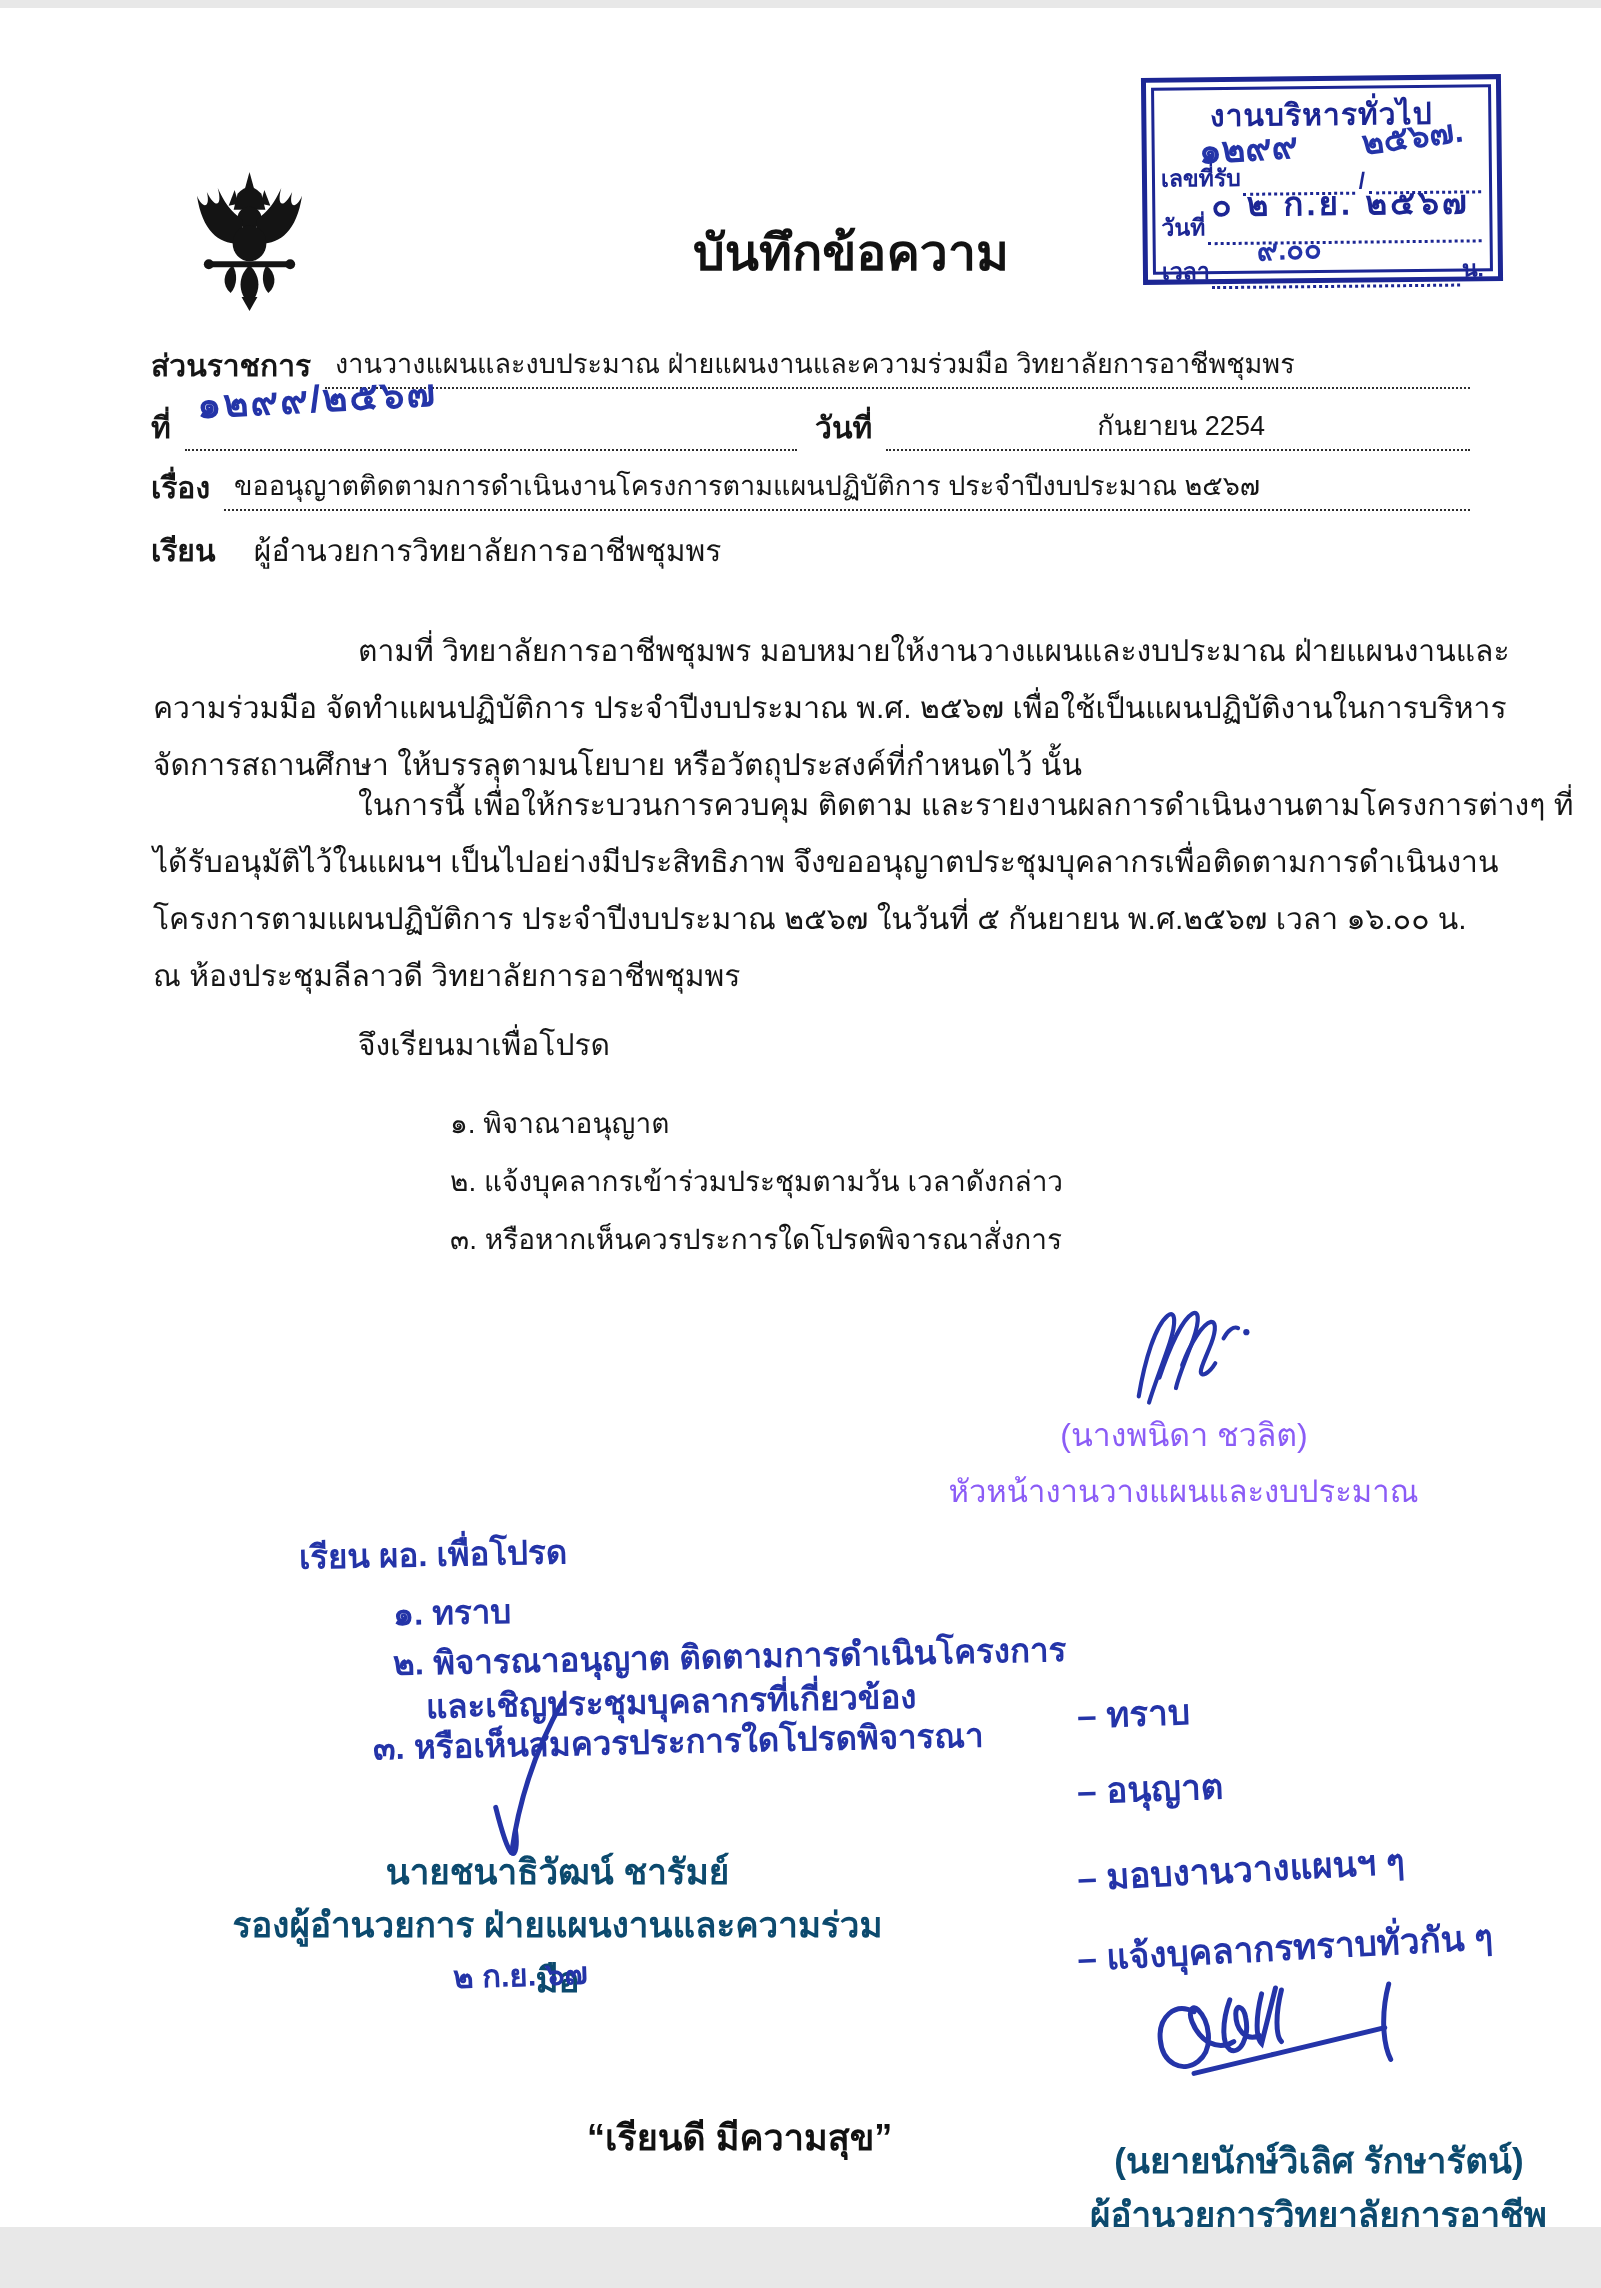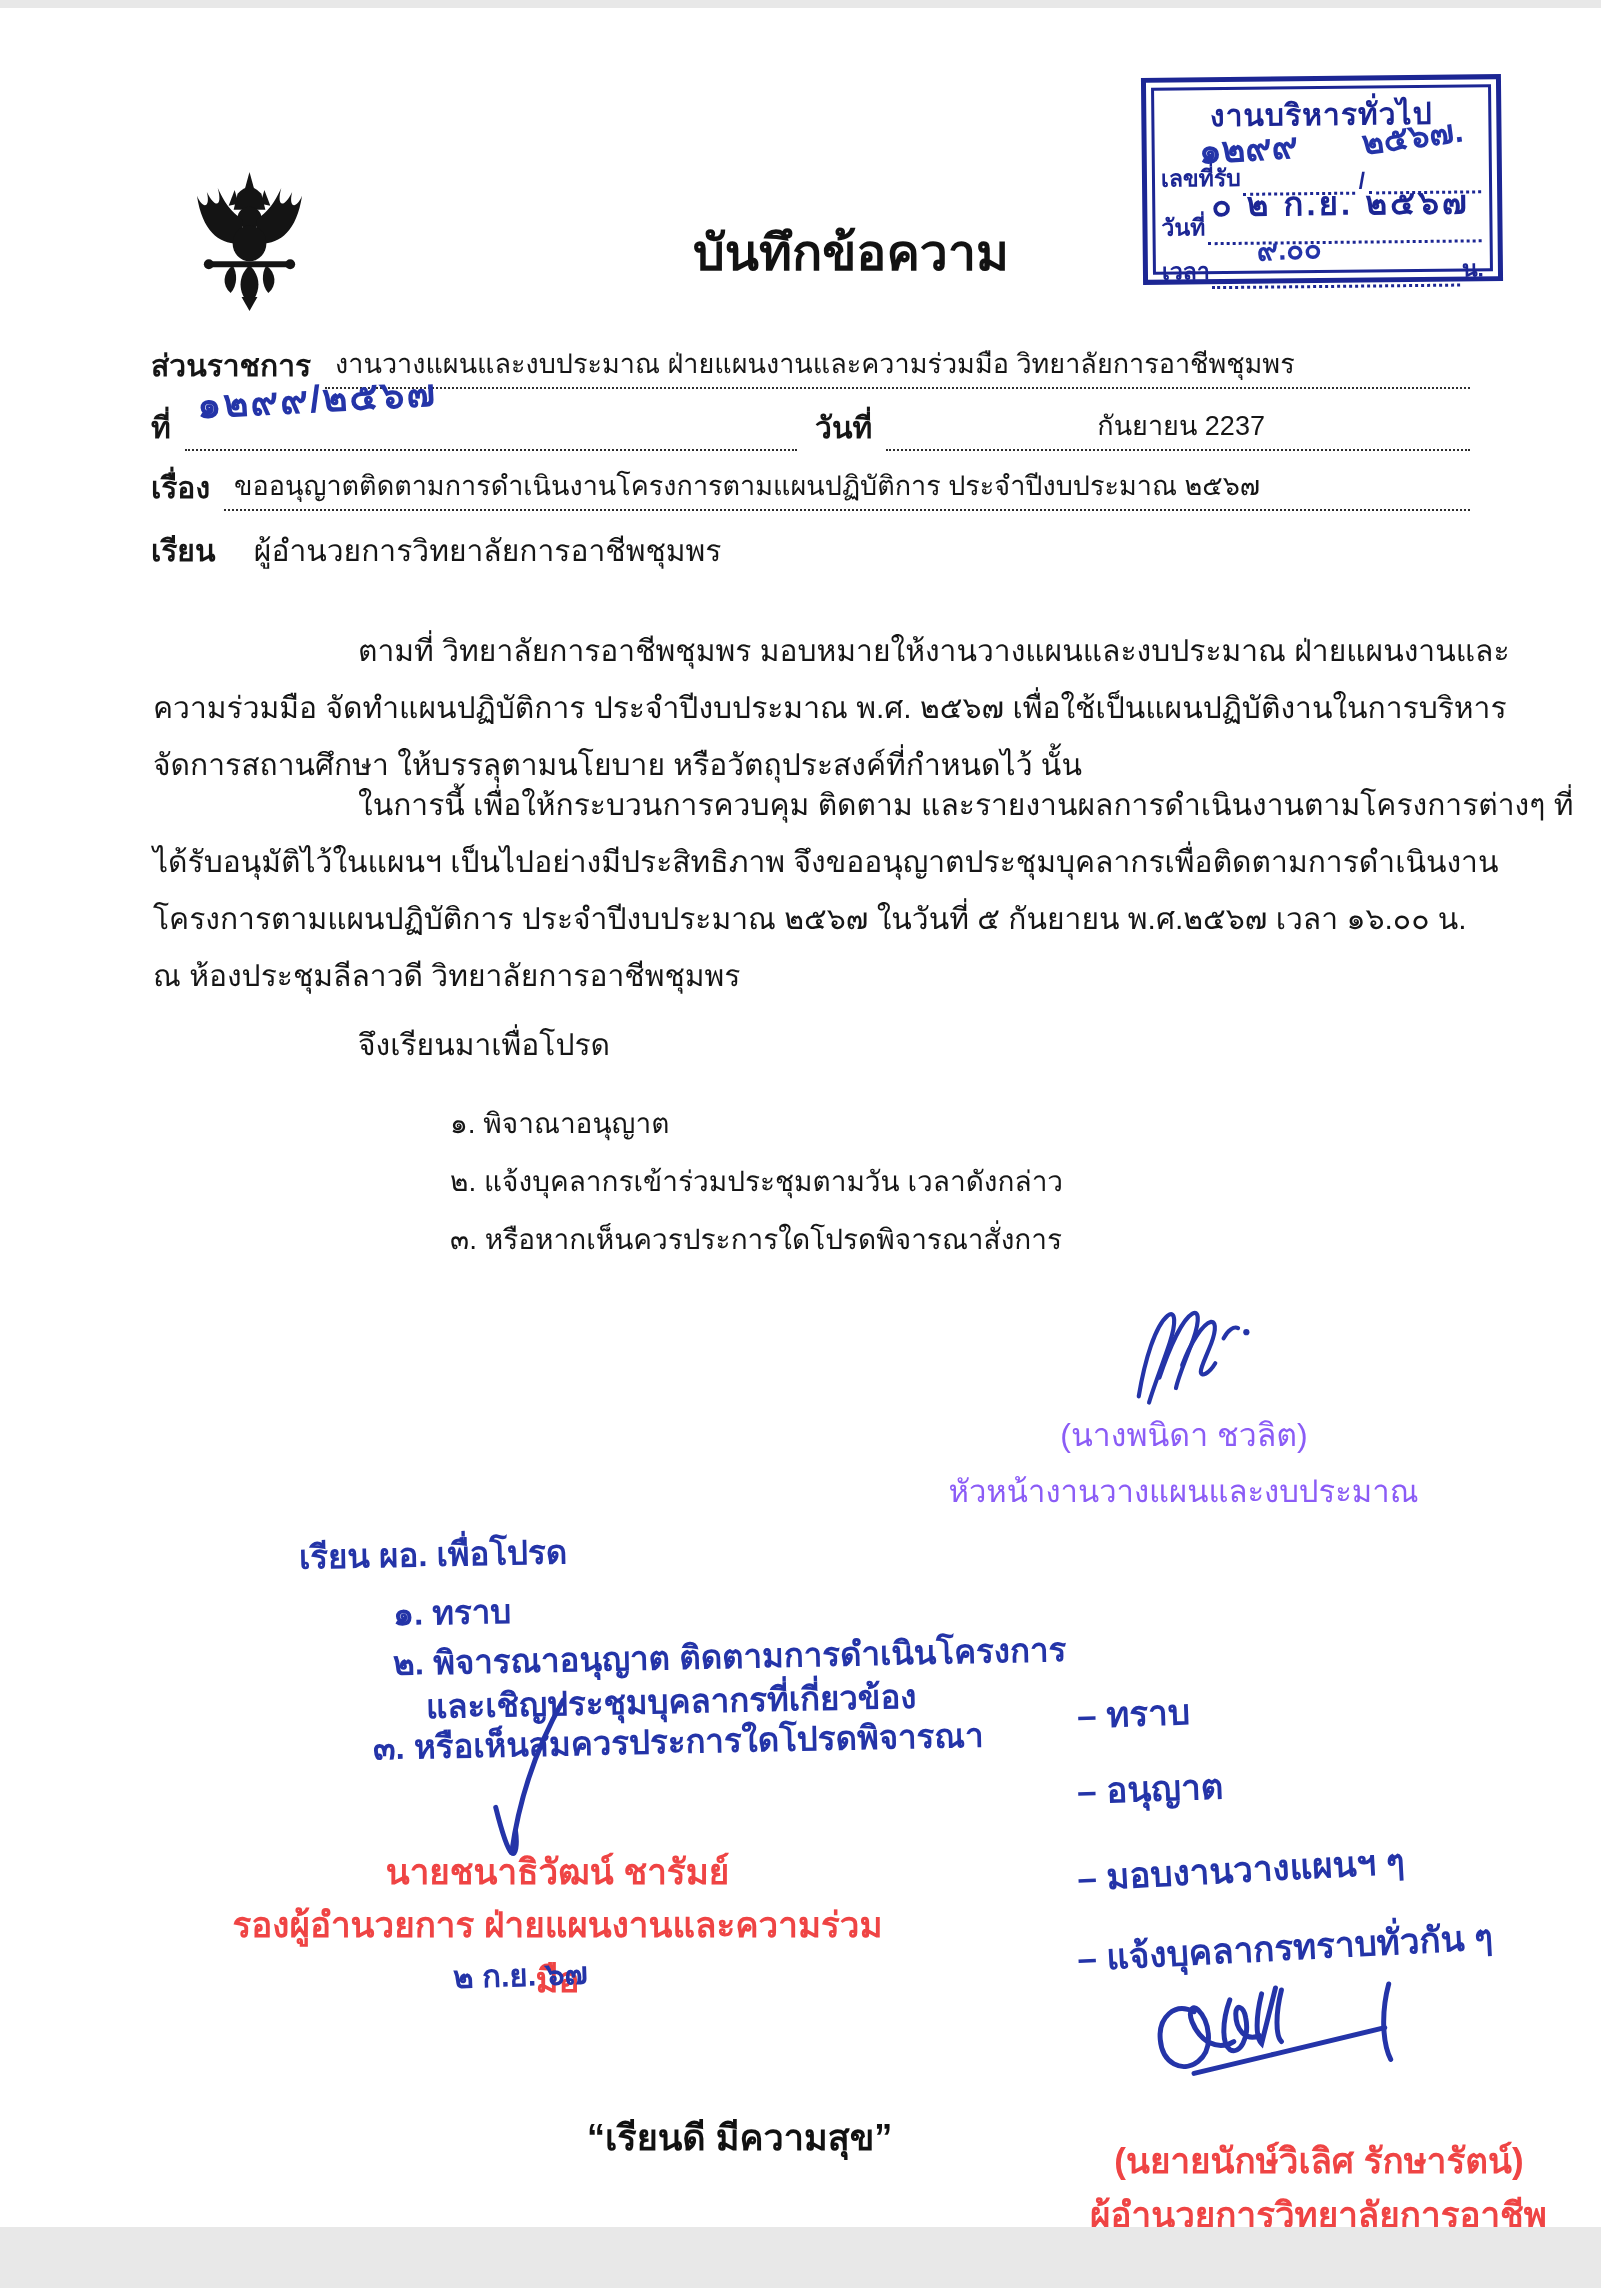--- a/index.html
+++ b/index.html
@@ -60,21 +60,21 @@
   
   .para{position:absolute; left:153px; width:1323px; font-size:30px; line-height:57px;}
   .para .ln{white-space:nowrap;}
   .para .ln.indent{padding-left:205px;}
   .closing{position:absolute; left:358px; top:1013px; font-size:30px;}
   .nlist{position:absolute; left:450px; top:1087px; font-size:28px; line-height:58px;}
   .nlist .ln{white-space:nowrap;}
   
   .sig{position:absolute;}
   .sigtxt-black{position:absolute; text-align:center; font-size:32px; color:#8b5cf6;}
-  .stamp-navy{position:absolute; text-align:center; font-weight:bold; color:#ef4444;}
+  .stamp-navy{position:absolute; text-align:center; font-weight:bold; color:#0c4a6e;}
   .hwline{position:absolute; color:#2434a8; font-weight:bold; white-space:nowrap;}
   .hwnote{font-size:33px; transform:rotate(-1.2deg);}
   .motto{position:absolute; left:587px; top:2101px; width:498px; font-size:36px; font-weight:bold; color:#111;}
 </style>
 </head>
 <body>
 
 <div class="page">
 
   <div class="stampbox">
@@ -125,21 +125,21 @@
 
   <div class="frow" style="top:334px;align-items:flex-end;">
     <span class="lbl">ส่วนราชการ</span>
     <span class="dotline"><span>งานวางแผนและงบประมาณ ฝ่ายแผนงานและความร่วมมือ วิทยาลัยการอาชีพชุมพร</span></span>
   </div>
 
   <div class="frow" style="top:396px;">
     <span class="lbl">ที่</span>
     <span class="dotline empty" style="flex:1.05;"></span>
     <span class="lbl" style="padding-left:18px;">วันที่</span>
-    <span class="dotline center" style="flex:1;"><span>กันยายน 2237</span></span>
+    <span class="dotline center" style="flex:1;"><span>กันยายน 2254</span></span>
   </div>
   <div class="hw no-hw">๑๒๙๙/๒๕๖๗</div>
 
   <div class="frow" style="top:456px;">
     <span class="lbl">เรื่อง</span>
     <span class="dotline"><span>ขออนุญาตติดตามการดำเนินงานโครงการตามแผนปฏิบัติการ ประจำปีงบประมาณ ๒๕๖๗</span></span>
   </div>
 
   <div class="to-row">
     <span class="lbl">เรียน</span>

